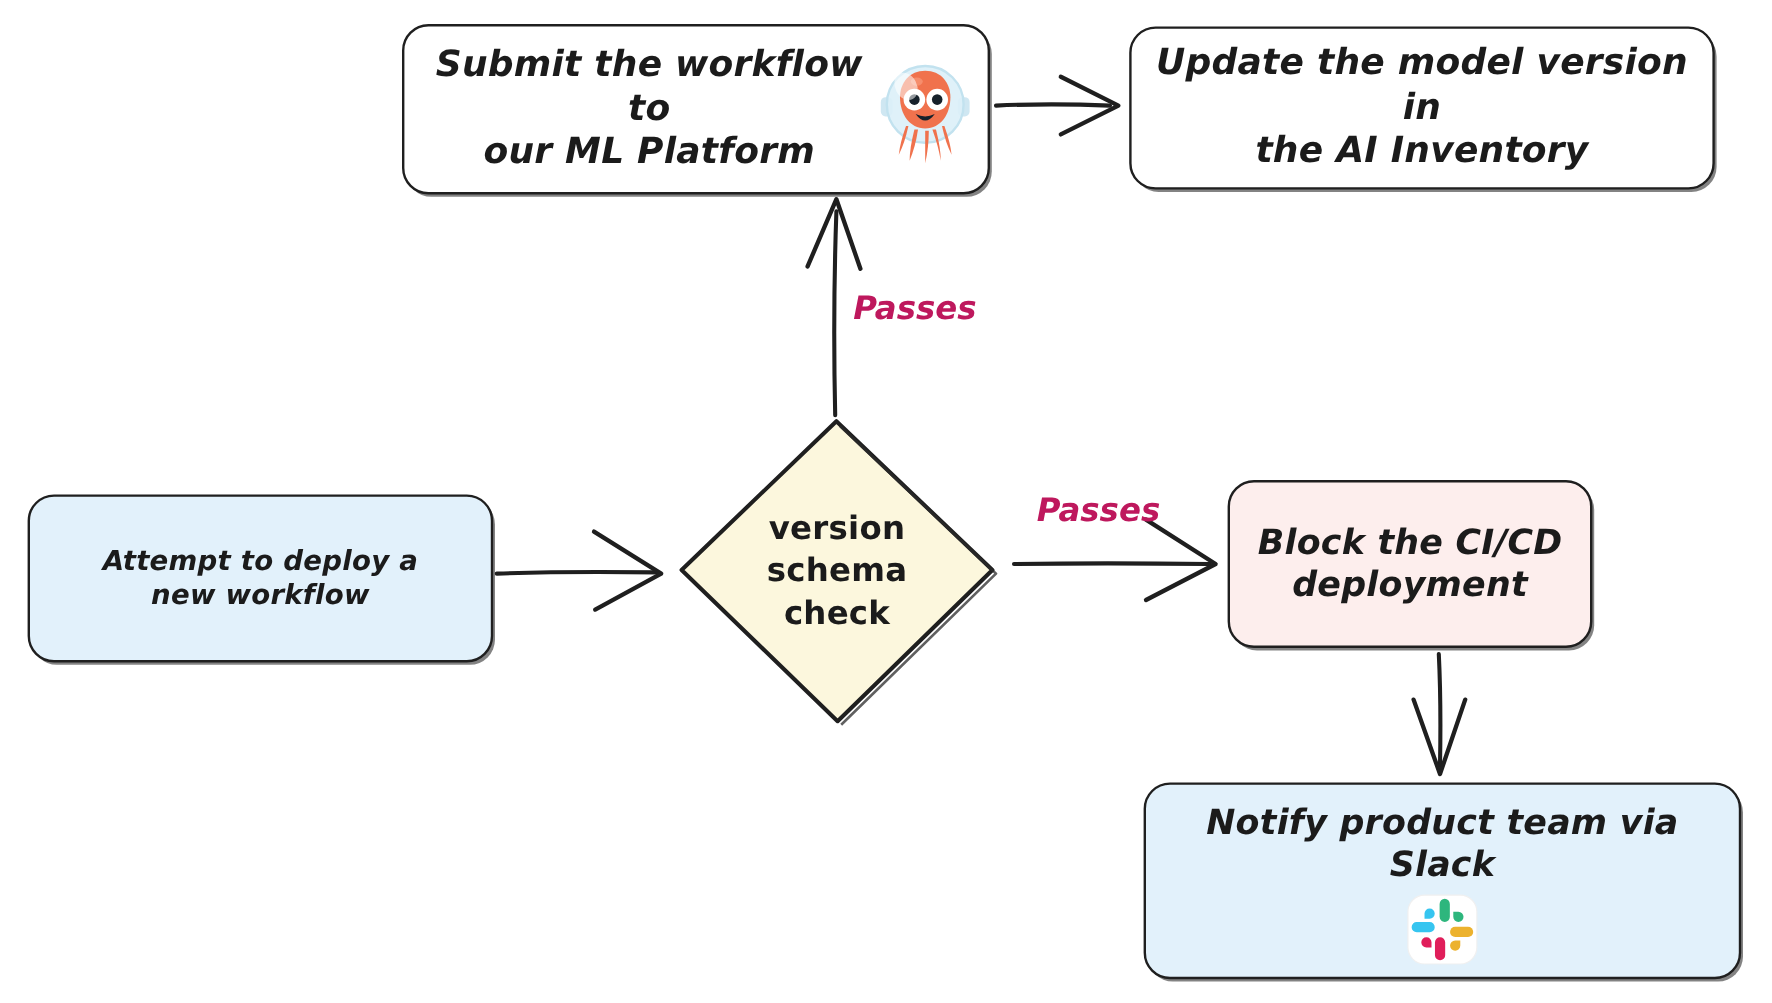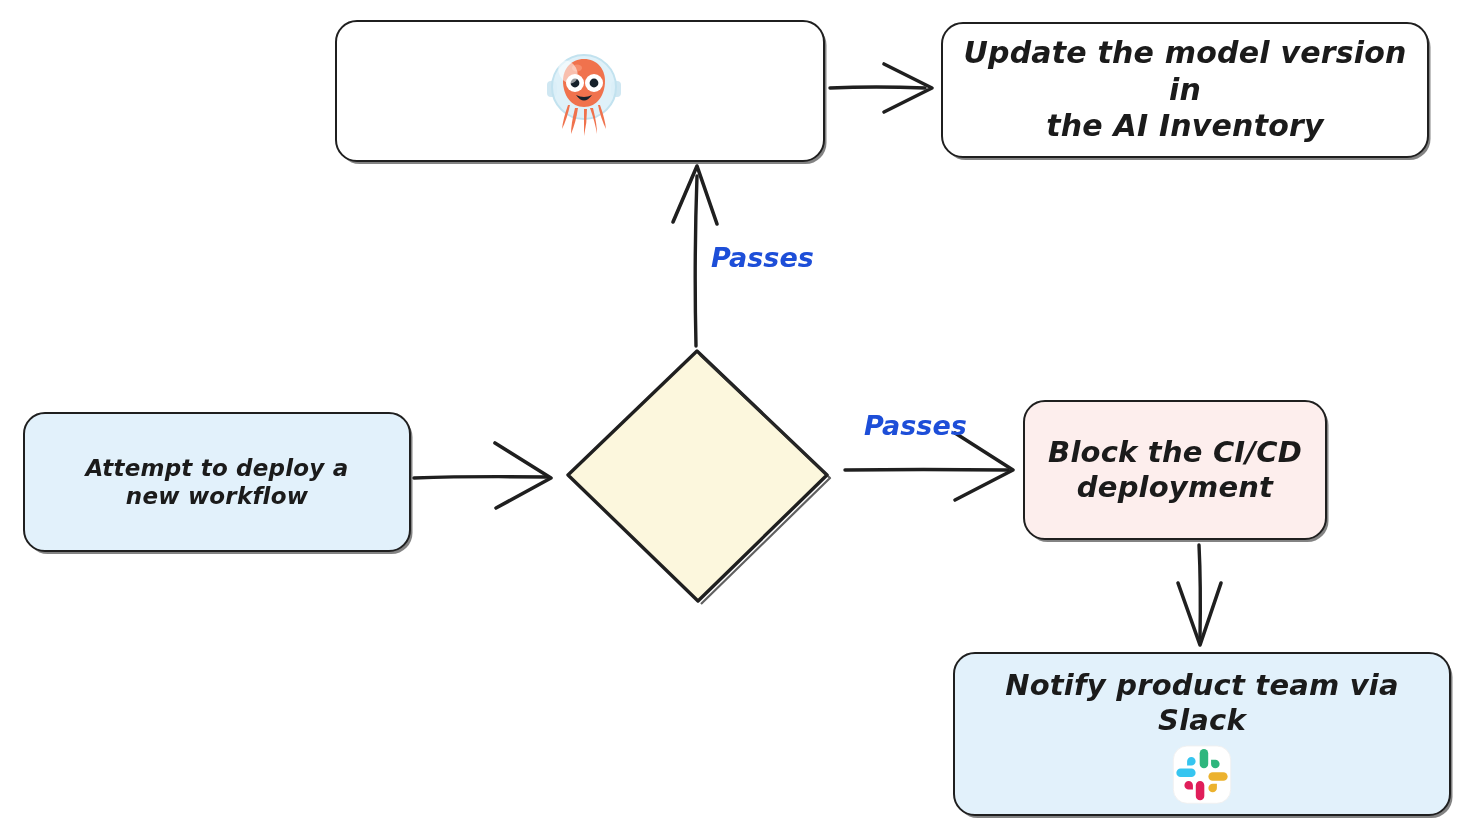--- a/index.html
+++ b/index.html
@@ -104,21 +104,21 @@
     line-height: 1.32;
     z-index: 2;
   }
 
   
   .edge-label {
     position: absolute;
     font-size: 27px;
     font-style: italic;
     font-weight: 600;
-    color: #1d4ed8;
+    color: #be185d;
     white-space: nowrap;
   }
   #label-passes { left: 711px; top: 242px; }
   #label-fails  { left: 864px; top: 410px; }
 
   
   .mascot {
     width: 76px;
     height: 92px;
     flex: 0 0 auto;
@@ -158,20 +158,22 @@
       </g>
 
       <g>
         <path d="M1199 545 Q 1201 585 1200 638"></path>
         <path d="M1178 583 L 1200 645 L 1221 583" stroke-width="3.6"></path>
       </g>
     </g>
   </svg>
 
   <div class="node node-rect fill-white" id="node-submit">
+    <span class="node-label">Submit the workflow to
+our ML Platform</span>
     <svg class="mascot" viewBox="0 0 76 92" xmlns="http://www.w3.org/2000/svg">
 
       <rect x="1" y="36" width="10" height="16" rx="4" fill="#cfe7f2"></rect>
       <rect x="65" y="36" width="10" height="16" rx="4" fill="#cfe7f2"></rect>
 
       <circle cx="38" cy="42" r="32" fill="#dcf0f8" opacity="0.92"></circle>
       <circle cx="38" cy="42" r="32" fill="none" stroke="#c2e2ef" stroke-width="2"></circle>
 
       <g fill="#f0724d">
         <path d="M22 60 q-5 14 -6 24 q5 -10 8 -24 z"></path>
@@ -204,20 +206,23 @@
   <div class="node node-rect fill-blue" id="node-attempt">
     <span class="node-label">Attempt to deploy a
 new workflow</span>
   </div>
 
   <div class="node" id="node-decision">
     <svg class="diamond-svg" viewBox="0 0 273 262" xmlns="http://www.w3.org/2000/svg">
       <path d="M136 6 L 266 130 L 137 256 L 7 130 Z" fill="#fcf7dd" stroke="#1f1f1f" stroke-width="3.4" stroke-linejoin="round"></path>
       <path d="M139 10 L 269 133 L 140 259" fill="none" stroke="#2b2b2b" stroke-width="2.2" stroke-linejoin="round" opacity="0.75"></path>
     </svg>
+    <span class="node-label">version
+schema
+check</span>
   </div>
 
   <div class="node node-rect fill-blue" id="node-notify">
     <span class="node-label">Notify product team via Slack</span>
     <svg class="slack-logo" viewBox="0 0 64 64" xmlns="http://www.w3.org/2000/svg">
       <rect x="1" y="1" width="62" height="62" rx="15" fill="#ffffff" stroke="#f0f0f0" stroke-width="1"></rect>
 
       <path d="M20.5 13 a4.6 4.6 0 1 1 0 9.2 h-4.6 v-4.6 a4.6 4.6 0 0 1 4.6 -4.6 z" fill="#36c5f0"></path>
       <path d="M20.5 25.3 a4.6 4.6 0 0 1 0 9.2 h-11.6 a4.6 4.6 0 0 1 0 -9.2 z" fill="#36c5f0"></path>
 

